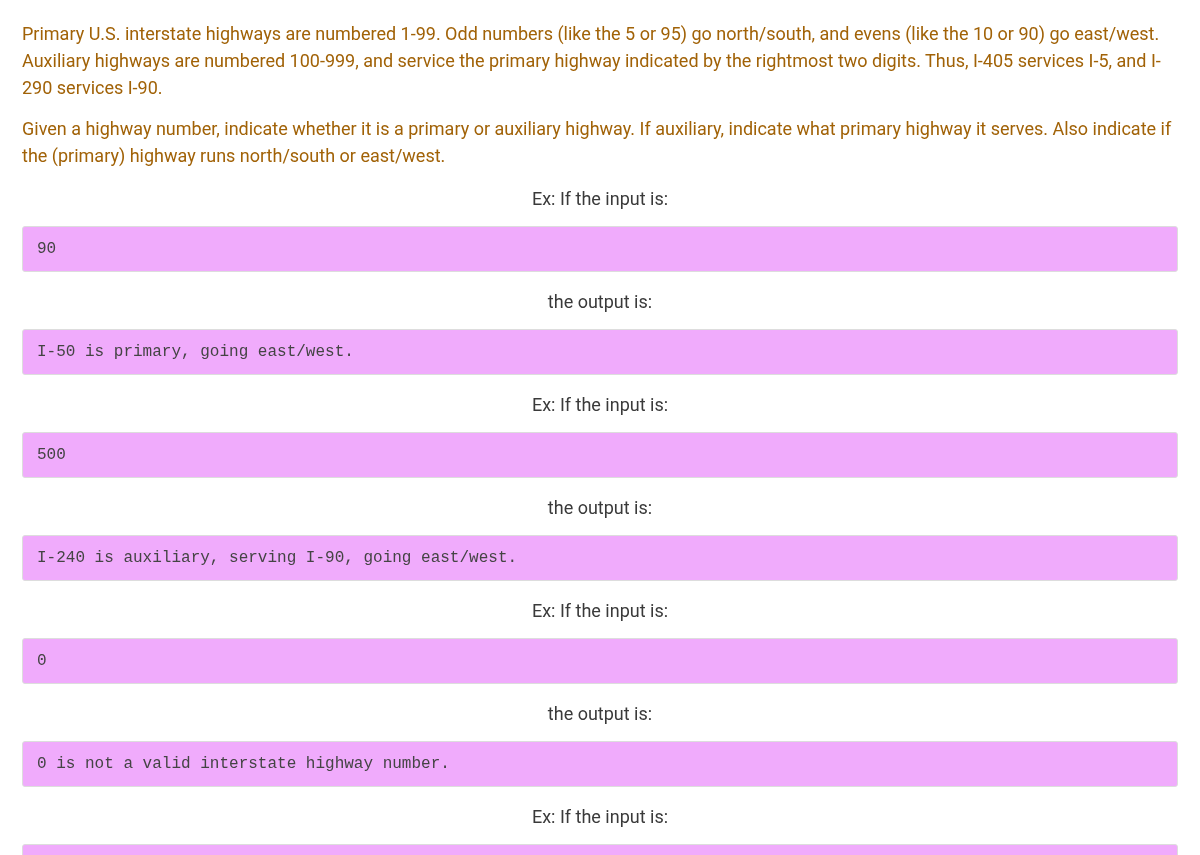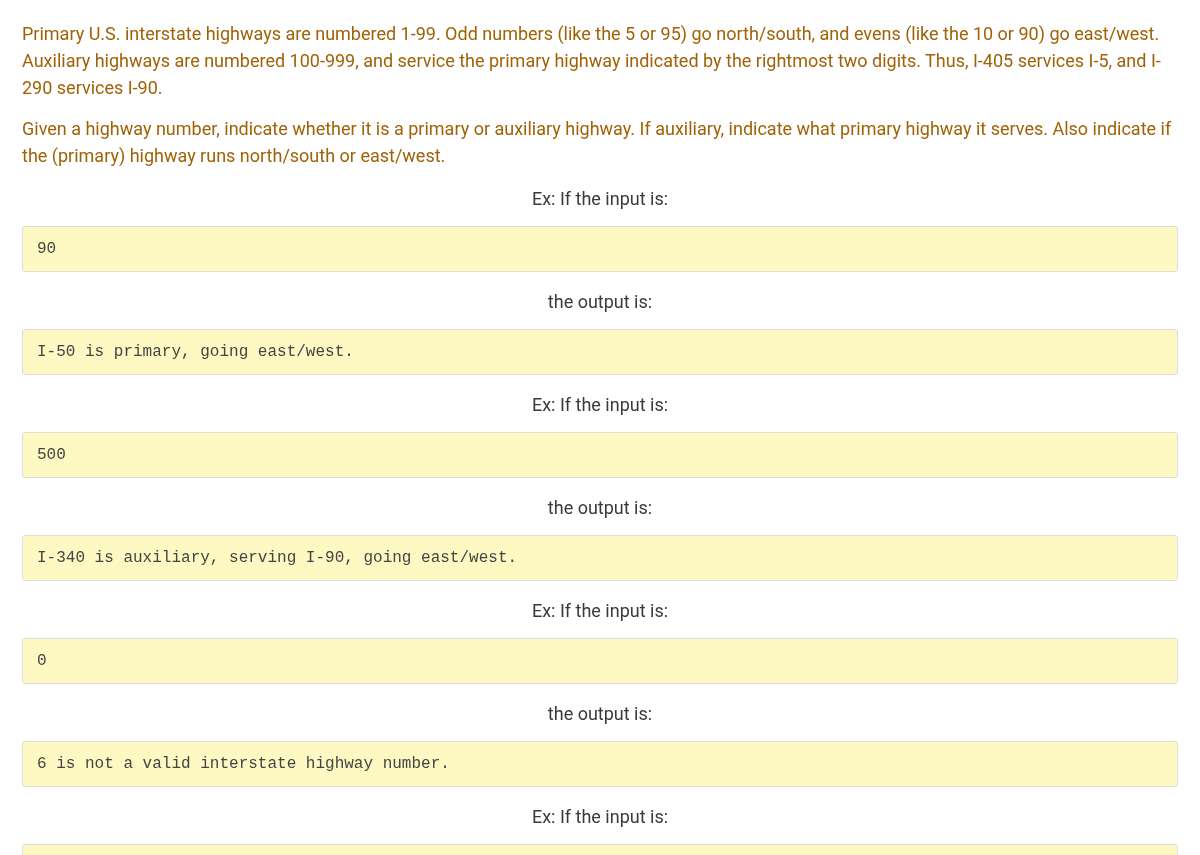--- a/index.html
+++ b/index.html
@@ -20,21 +20,21 @@
       color: #a16207;
       font-weight: 400;
     }
     .ex-label {
       margin-top: 16px;
       margin-bottom: 14px;
       color: #3a3a3a;
       text-align: center;
     }
     .code-block {
-      background: #fef9c3;
+      background: #f0abfc;
       border: 1px solid #ddd;
       border-radius: 3px;
       padding: 10px 14px;
       font-family: "Courier New", Courier, monospace;
       font-size: 16px;
       color: #444;
       margin-bottom: 14px;
       white-space: pre;
       overflow-x: auto;
     }
@@ -47,21 +47,21 @@
 <p class="para">Given a highway number, indicate whether it is a primary or auxiliary highway. If auxiliary, indicate what primary highway it serves. Also indicate if the (primary) highway runs north/south or east/west.</p>
 
 <p class="ex-label">Ex: If the input is:</p>
 <div class="code-block">90</div>
 <p class="ex-label">the output is:</p>
 <div class="code-block">I-50 is primary, going east/west.</div>
 
 <p class="ex-label">Ex: If the input is:</p>
 <div class="code-block">500</div>
 <p class="ex-label">the output is:</p>
-<div class="code-block">I-340 is auxiliary, serving I-90, going east/west.</div>
+<div class="code-block">I-240 is auxiliary, serving I-90, going east/west.</div>
 
 <p class="ex-label">Ex: If the input is:</p>
 <div class="code-block">0</div>
 <p class="ex-label">the output is:</p>
-<div class="code-block">6 is not a valid interstate highway number.</div>
+<div class="code-block">0 is not a valid interstate highway number.</div>
 
 <p class="ex-label">Ex: If the input is:</p>
 <div class="code-block">200</div>
 
 </body></html>

